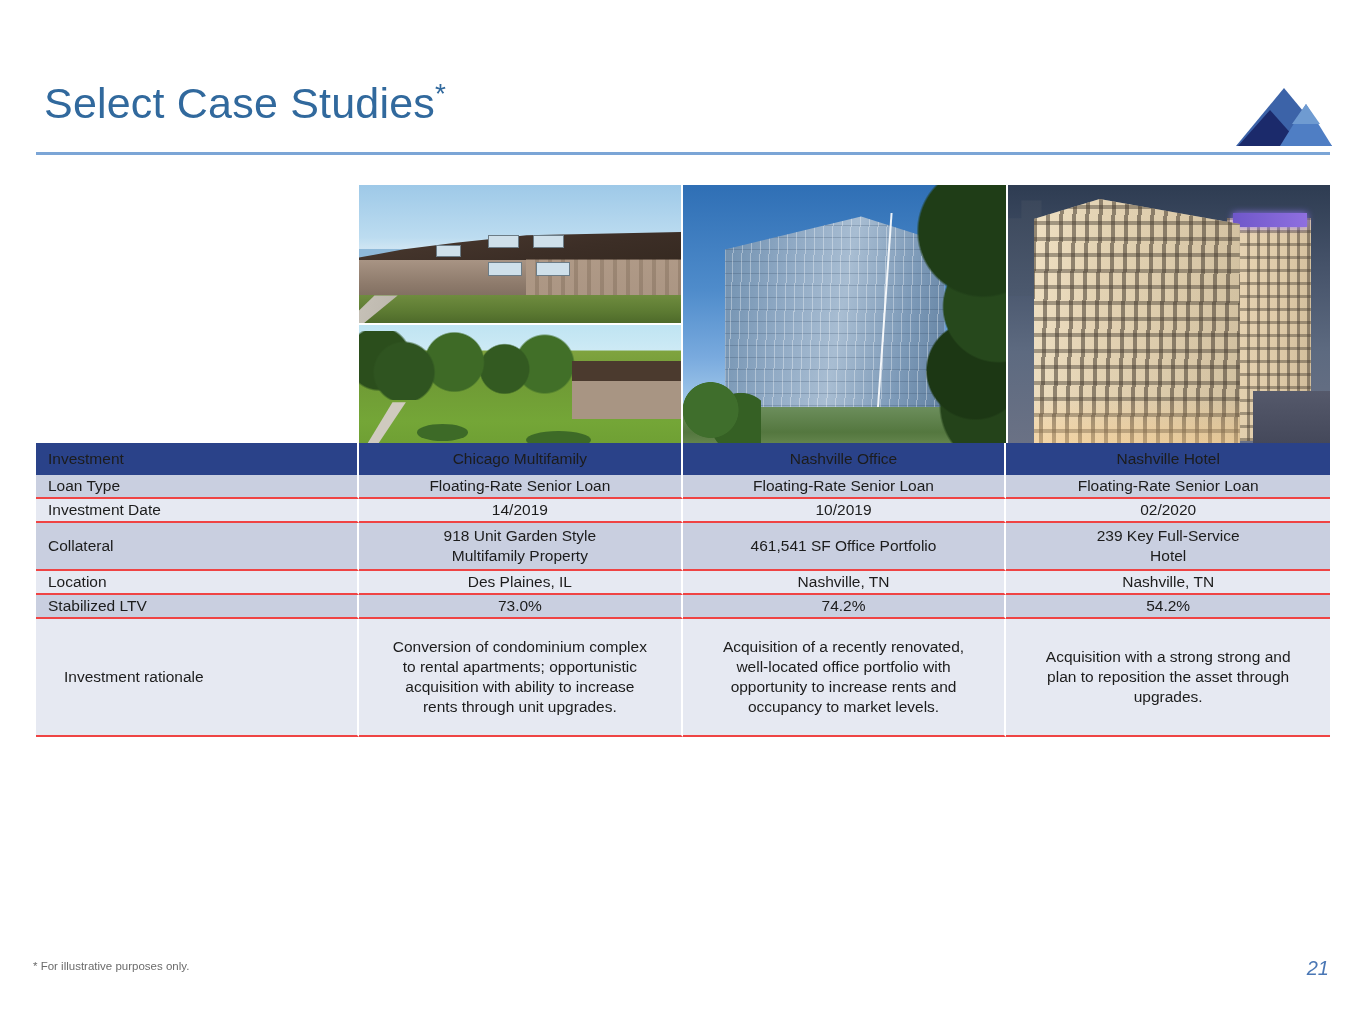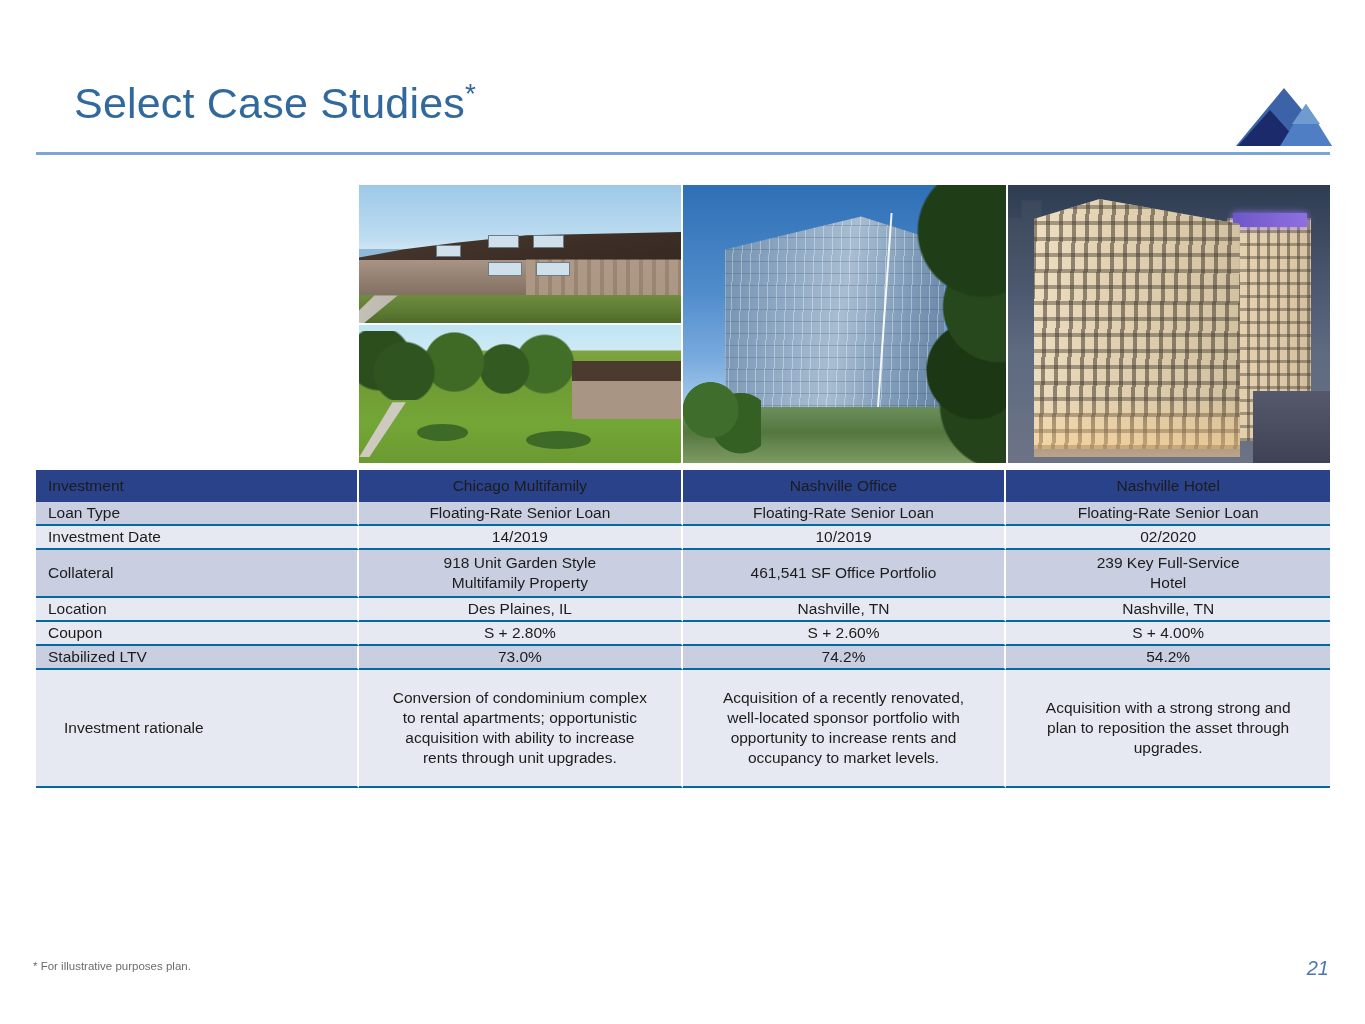--- a/index.html
+++ b/index.html
@@ -11,21 +11,21 @@
     position:relative;
     -webkit-font-smoothing:antialiased;
   }
 
   
   .title-wrap{
     position:absolute; left:44px; top:80px; width:1286px; height:84px;
   }
   .slide-title{
     font-size:43px; font-weight:400; color:#31699d; letter-spacing:.2px;
-    line-height:1; white-space:nowrap;margin-left:30px;
+    line-height:1; white-space:nowrap;
   }
   .slide-title .star{ font-size:28px; vertical-align:super; }
   .title-rule{
     position:absolute; left:36px; top:152px; width:1294px; height:3px;
     background:#7ba5d6;
   }
 
   
   .logo{ position:absolute; left:1232px; top:86px; width:100px; height:62px; }
 
@@ -187,21 +187,21 @@
   }
   .hotel .skyline{
     position:absolute; left:0; top:0; width:26%; height:40%;
     background:linear-gradient(180deg,#3a4659 0%,#4c596e 100%);
     clip-path:polygon(0 30%, 16% 30%, 16% 14%, 40% 14%, 40% 34%, 66% 34%, 66% 22%, 100% 22%, 100% 100%, 0 100%);
     opacity:.9;
   }
 
   
   .tbl{
-    position:absolute; left:36px; top:470px; width:1294px;
+    position:absolute; left:36px; top:443px; width:1294px;
     border-collapse:separate; border-spacing:0;
     table-layout:fixed;
   }
   .tbl col.c-label{ width:323px; }
   .tbl col.c-data{ width:323.6px; }
 
   .tbl td, .tbl th{
     padding:0; margin:0; vertical-align:middle;
     font-size:15.5px; color:#1c1c1c; font-weight:400;
   }
@@ -211,21 +211,21 @@
     border-right:2px solid #ffffff;
   }
   .hdr-cell.lbl{ text-align:left; padding-left:12px; }
   .hdr-cell.last{ border-right:none;text-align:center; }
 
   .rowA td{ background:#c9cfe0; }
   .rowB td{ background:#e6e9f2; }
 
   .cell{
     border-right:2px solid #ffffff;
-    border-bottom:2px solid #0369a1;
+    border-bottom:2px solid #ef4444;
     text-align:center;
     line-height:1.28;
     padding:6px 8px;
   }
   .cell.last{ border-right:none; }
   .cell.lbl{ text-align:left; padding-left:12px; }
   .cell.tall{ height:46px; }
   .cell.short{ height:22px; }
   .cell.rationale{ height:96px; padding:10px 28px; }
 
@@ -343,38 +343,32 @@
     </tr>
 
     <tr class="rowB">
       <td class="cell lbl short">Location</td>
       <td class="cell short">Des Plaines, IL</td>
       <td class="cell short">Nashville, TN</td>
       <td class="cell short last">Nashville, TN</td>
     </tr>
 
 
-    <tr class="rowB">
-      <td class="cell lbl short">Coupon</td>
-      <td class="cell short">S + 2.80%</td>
-      <td class="cell short">S + 2.60%</td>
-      <td class="cell short last">S + 4.00%</td>
-    </tr>
 
     <tr class="rowA">
       <td class="cell lbl short">Stabilized LTV</td>
       <td class="cell short">73.0%</td>
       <td class="cell short">74.2%</td>
       <td class="cell short last">54.2%</td>
     </tr>
 
     <tr class="rowB">
       <td class="cell lbl rationale">Investment rationale</td>
       <td class="cell rationale">Conversion of condominium complex to rental apartments; opportunistic acquisition with ability to increase rents through unit upgrades.</td>
-      <td class="cell rationale">Acquisition of a recently renovated, well-located sponsor portfolio with opportunity to increase rents and occupancy to market levels.</td>
+      <td class="cell rationale">Acquisition of a recently renovated, well-located office portfolio with opportunity to increase rents and occupancy to market levels.</td>
       <td class="cell rationale last">Acquisition with a strong strong and plan to reposition the asset through upgrades.</td>
     </tr>
 
   </tbody>
 </table>
 
-<div class="footnote">* For illustrative purposes plan.</div>
+<div class="footnote">* For illustrative purposes only.</div>
 <div class="pageno">21</div>
 
 </body></html>

